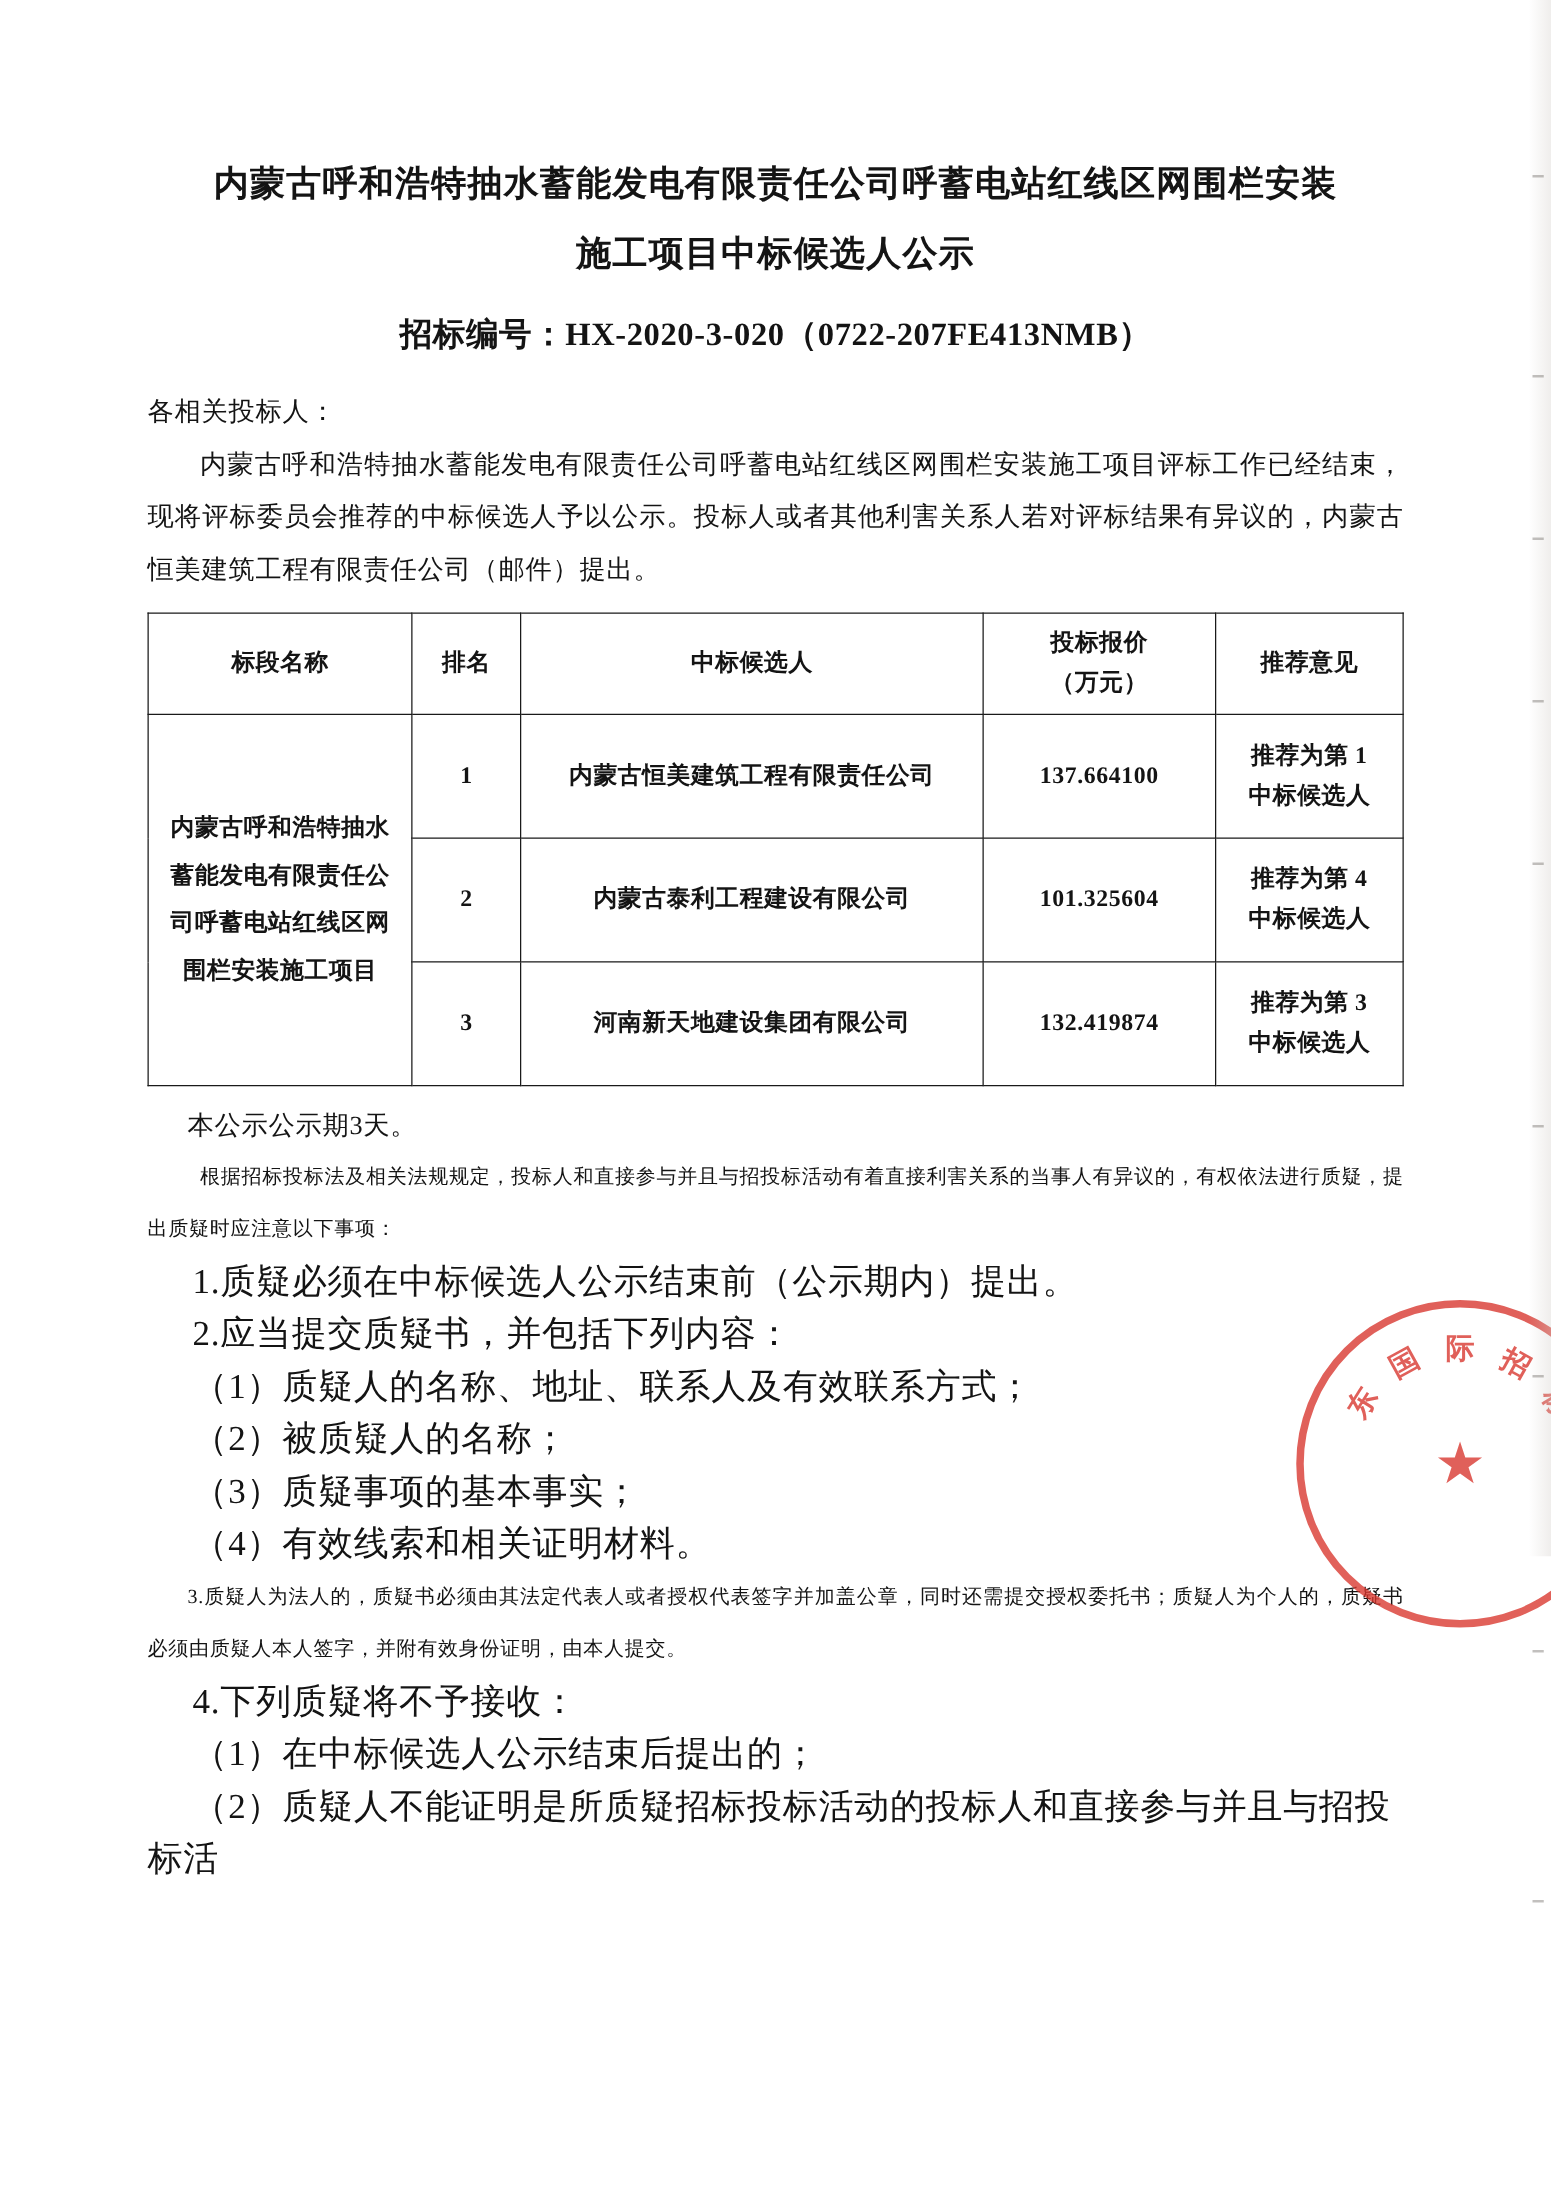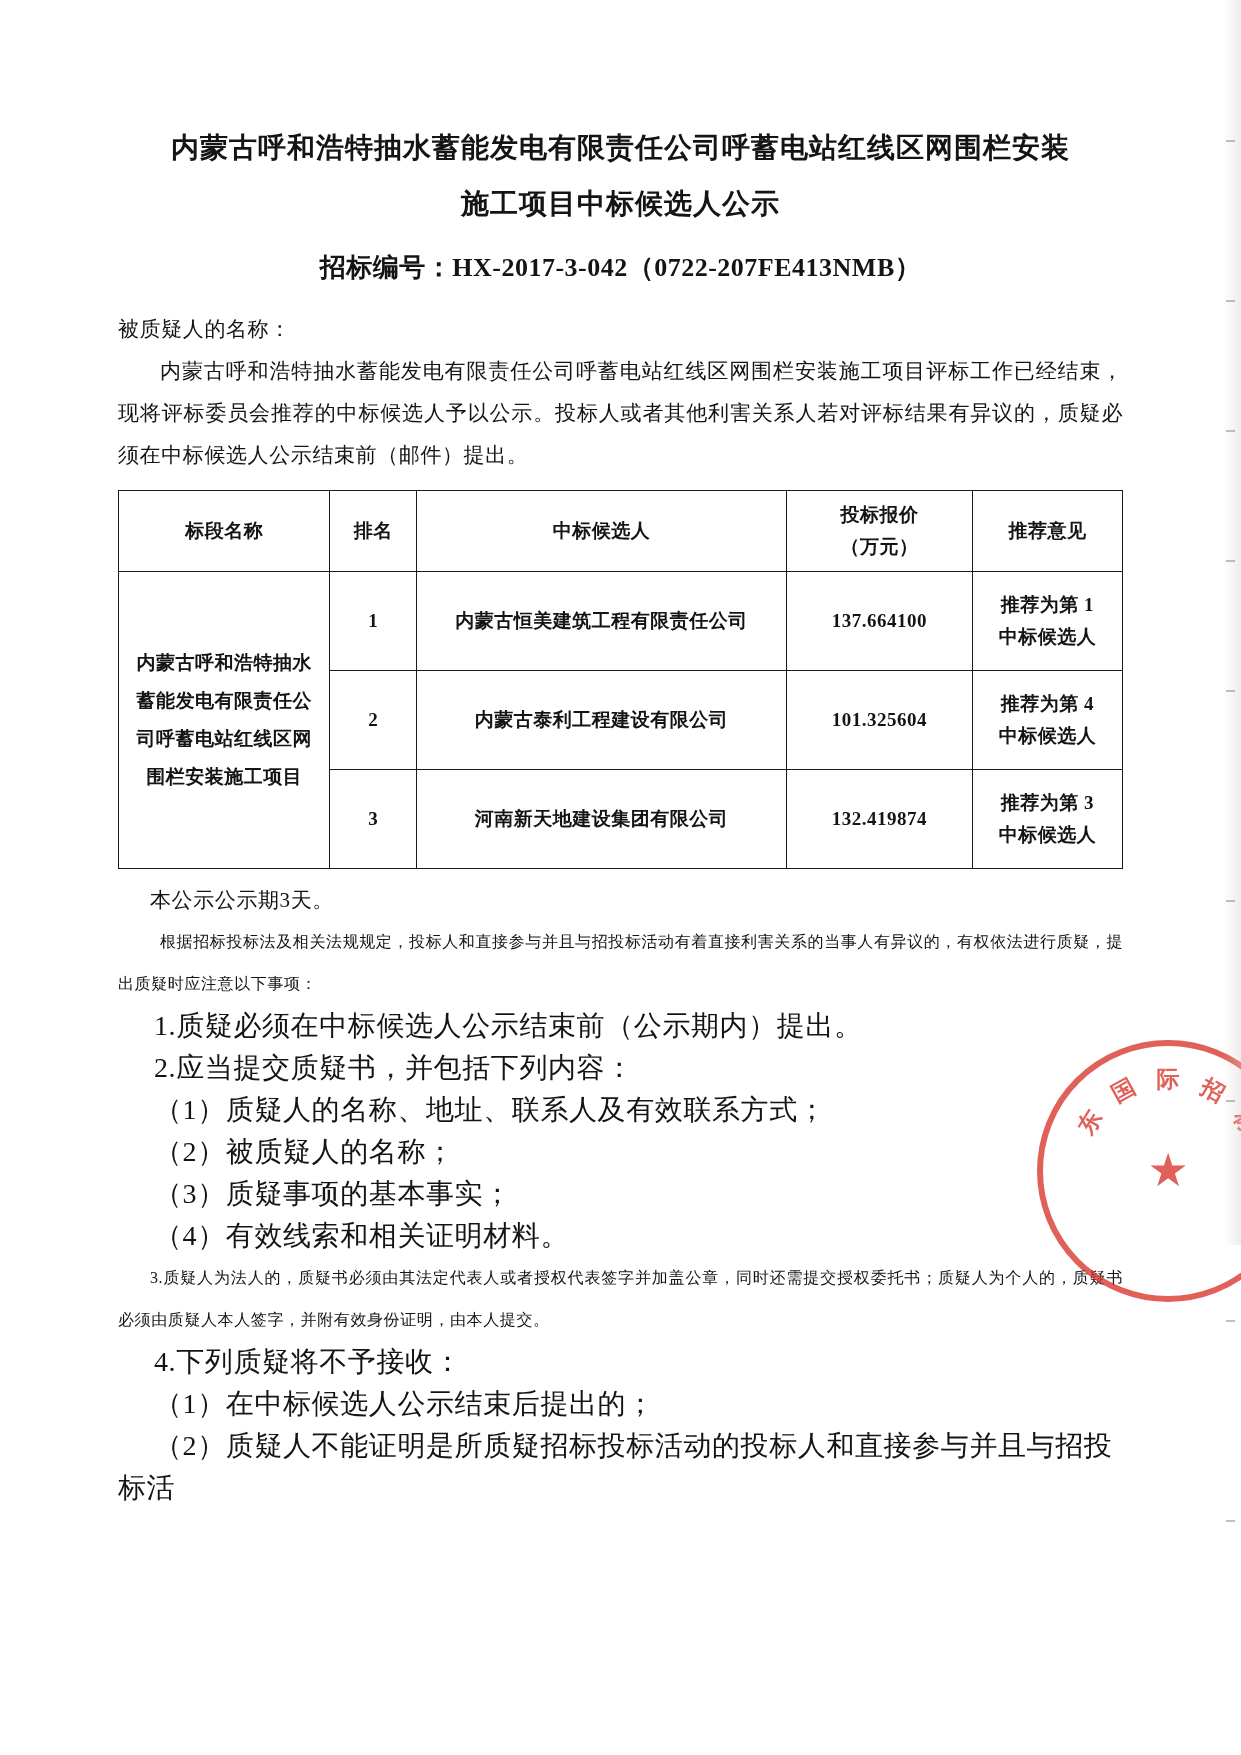--- a/index.html
+++ b/index.html
@@ -171,25 +171,25 @@
   }
 </style>
 </head>
 <body>
 
 <div class="page">
 
   <h1 class="title">内蒙古呼和浩特抽水蓄能发电有限责任公司呼蓄电站红线区网围栏安装</h1>
   <h1 class="title">施工项目中标候选人公示</h1>
 
-  <div class="subtitle">招标编号：HX-2017-3-042（0722-207FE413NMB）</div>
-
-  <p class="para indent1">被质疑人的名称：</p>
-
-  <p class="para indent2">内蒙古呼和浩特抽水蓄能发电有限责任公司呼蓄电站红线区网围栏安装施工项目评标工作已经结束，现将评标委员会推荐的中标候选人予以公示。投标人或者其他利害关系人若对评标结果有异议的，质疑必须在中标候选人公示结束前（邮件）提出。</p>
+  <div class="subtitle">招标编号：HX-2020-3-020（0722-207FE413NMB）</div>
+
+  <p class="para indent1">各相关投标人：</p>
+
+  <p class="para indent2">内蒙古呼和浩特抽水蓄能发电有限责任公司呼蓄电站红线区网围栏安装施工项目评标工作已经结束，现将评标委员会推荐的中标候选人予以公示。投标人或者其他利害关系人若对评标结果有异议的，内蒙古恒美建筑工程有限责任公司（邮件）提出。</p>
 
   <table class="bid">
     <colgroup>
       <col style="width:200px">
       <col class="col-rank">
       <col class="col-cand">
       <col class="col-price">
       <col class="col-op">
     </colgroup>
     <thead>

